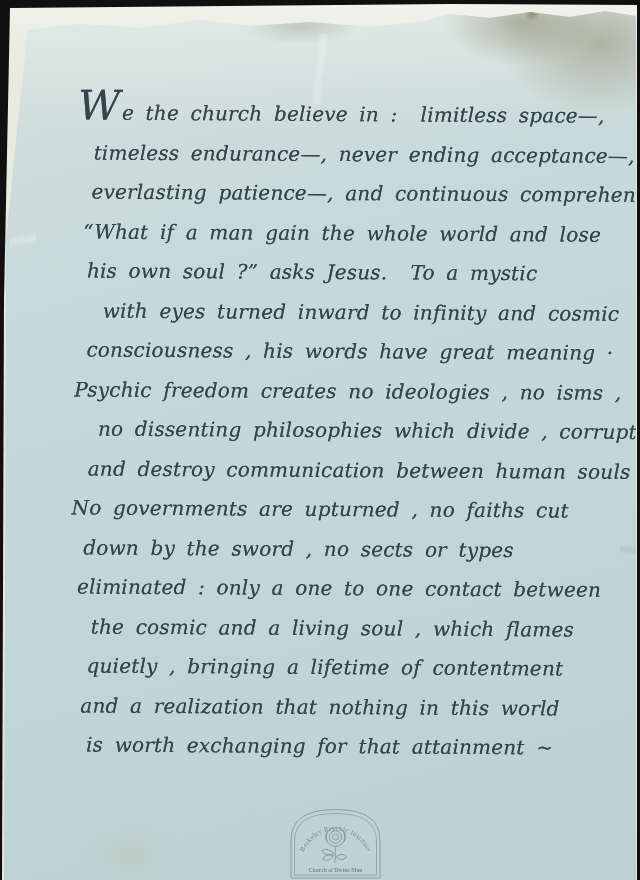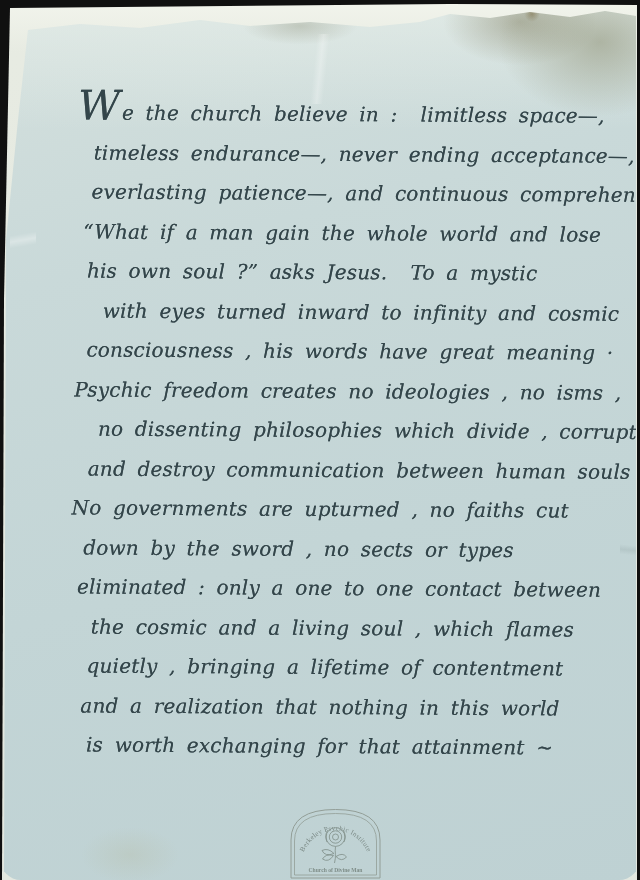--- a/index.html
+++ b/index.html
@@ -25,21 +25,20 @@
       radial-gradient(ellipse 110px 62px at 520px 22px, rgba(122,119,88,0.46), rgba(122,119,88,0) 70%),
       radial-gradient(ellipse 80px 26px at 300px 26px, rgba(138,140,116,0.34), rgba(138,140,116,0) 72%),
       radial-gradient(circle 10px at 532px 14px, rgba(122,100,55,0.55), rgba(122,100,55,0) 78%),
       radial-gradient(ellipse 70px 40px at 130px 855px, rgba(172,166,120,0.16), rgba(172,166,120,0) 70%),
       linear-gradient(180deg, rgba(238,244,238,0.55) 0px, rgba(238,244,238,0) 130px),
       linear-gradient(165deg,#d4e0dd 0%,#c9d9d9 28%,#c3d5d6 60%,#bed1d3 100%);
     clip-path:polygon(
       28px 30px, 80px 24px, 140px 28px, 200px 20px, 250px 26px, 310px 22px,
       370px 27px, 420px 22px, 450px 14px, 490px 18px, 530px 12px, 570px 17px,
       605px 11px, 636px 16px, 636px 880px, 4px 880px, 6px 240px, 18px 120px);
-    border-radius:21px;
   }
   
   .crease{
     position:absolute;inset:0;pointer-events:none;
     background-image:
       linear-gradient(170deg, rgba(255,255,255,0) 48%, rgba(255,255,255,0.30) 50%, rgba(255,255,255,0) 52%),
       linear-gradient(96deg, rgba(255,255,255,0) 48.5%, rgba(255,255,255,0.28) 50%, rgba(255,255,255,0) 51.5%),
       linear-gradient(186deg, rgba(120,140,140,0) 49%, rgba(120,140,140,0.18) 50%, rgba(120,140,140,0) 51%);
     background-size:26px 320px, 420px 70px, 18px 500px;
     background-position:10px 80px, 110px 34px, 620px 300px;

